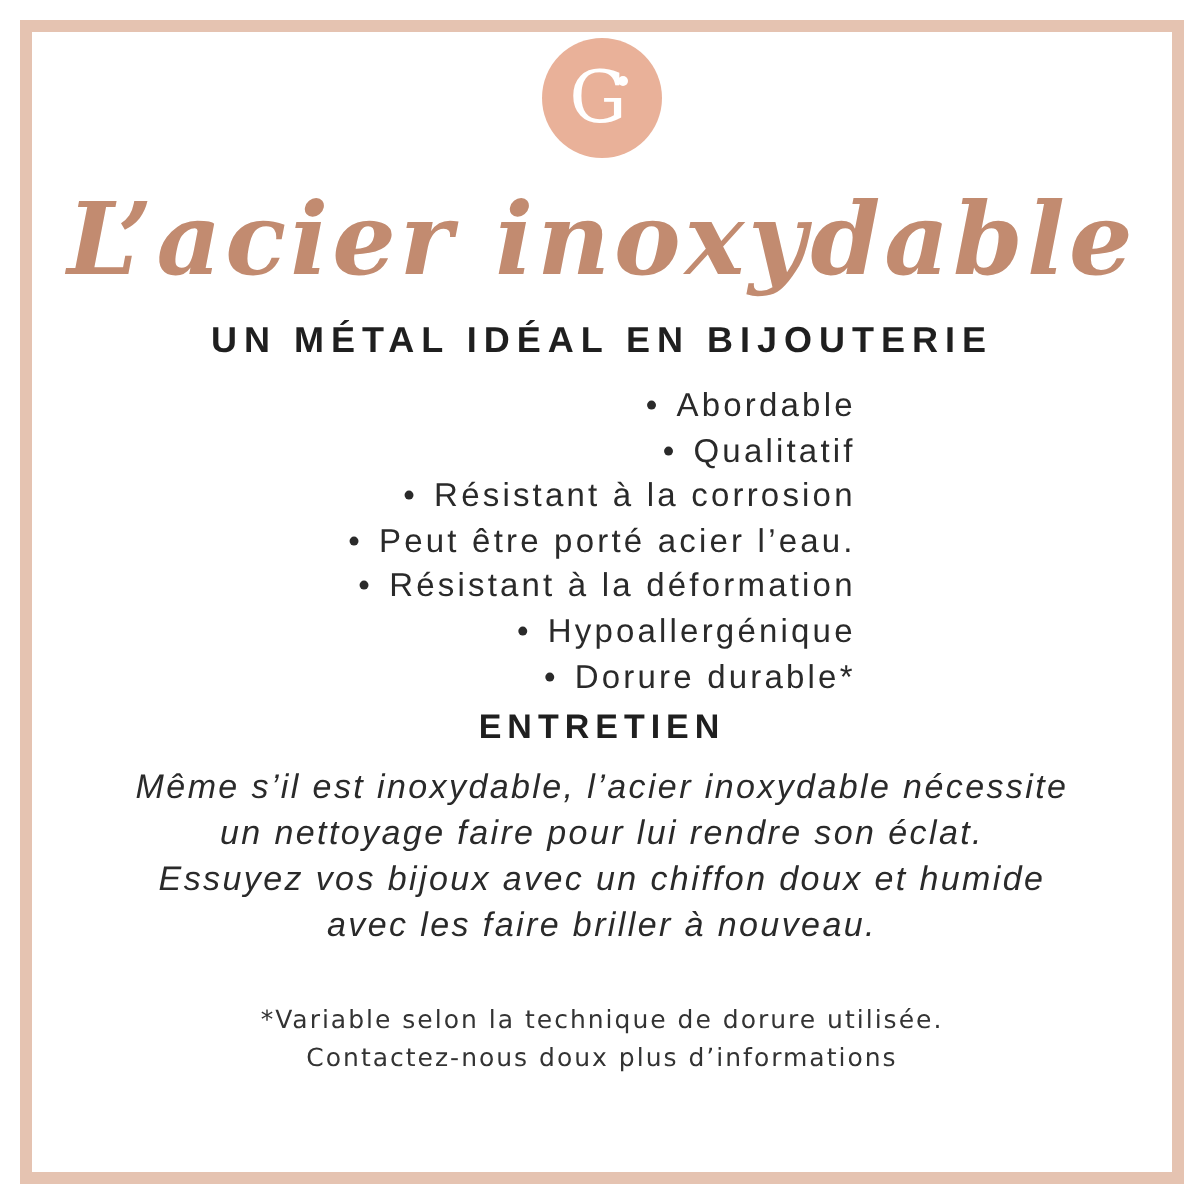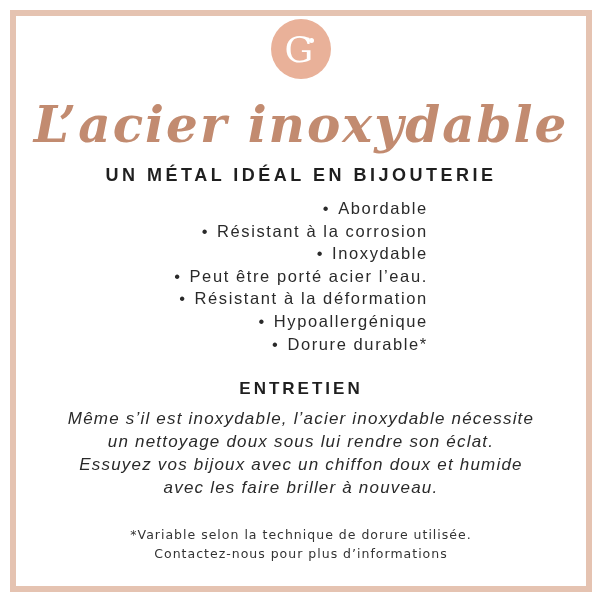--- a/index.html
+++ b/index.html
@@ -55,21 +55,21 @@
   .logo-dot {
     position: absolute;
     width: 5px;
     height: 5px;
     border-radius: 50%;
     background: #ffffff;
     right: 17px;
     top: 19px;
   }
   .title {
-    margin-top: 9px;
+    margin-top: 4px;
     height: 72px;
     display: flex;
     align-items: center;
     justify-content: center;
     font-family: "DejaVu Serif", serif;
     font-style: italic;
     font-weight: bold;
     font-size: 50px;
     letter-spacing: 2px;
     color: #c28b70;
@@ -99,21 +99,21 @@
     line-height: 22.6px;
     color: #2a2a2a;
     white-space: nowrap;
   }
   .benefits li::before {
     content: "\2022";
     margin-right: 8px;
     color: #2a2a2a;
   }
   .care-heading {
-    margin-top: 24px;
+    margin-top: 4px;
     font-size: 17px;
     font-weight: bold;
     letter-spacing: 3px;
     color: #1f1f1f;
   }
   .care-text {
     margin-top: 9px;
     font-size: 17px;
     letter-spacing: 1.2px;
     line-height: 22.8px;
@@ -143,37 +143,37 @@
       <span class="logo-dot"></span>
     </div>
 
     <div class="title">L’acier inoxydable</div>
 
     <div class="subtitle">UN MÉTAL IDÉAL EN BIJOUTERIE</div>
 
     <div class="benefits">
       <ul>
         <li>Abordable</li>
+        <li>Qualitatif</li>
         <li>Résistant à la corrosion</li>
-        <li>Inoxydable</li>
         <li>Peut être porté acier l’eau.</li>
         <li>Résistant à la déformation</li>
         <li>Hypoallergénique</li>
         <li>Dorure durable*</li>
       </ul>
     </div>
 
     <div class="care-heading">ENTRETIEN</div>
 
     <div class="care-text">
       <div>Même s’il est inoxydable, l’acier inoxydable nécessite</div>
-      <div>un nettoyage doux sous lui rendre son éclat.</div>
+      <div>un nettoyage faire pour lui rendre son éclat.</div>
       <div>Essuyez vos bijoux avec un chiffon doux et humide</div>
       <div>avec les faire briller à nouveau.</div>
     </div>
 
     <div class="footnote">
       <div>*Variable selon la technique de dorure utilisée.</div>
-      <div>Contactez-nous pour plus d’informations</div>
+      <div>Contactez-nous doux plus d’informations</div>
     </div>
 
   </div>
 </div>
 
 </body></html>

